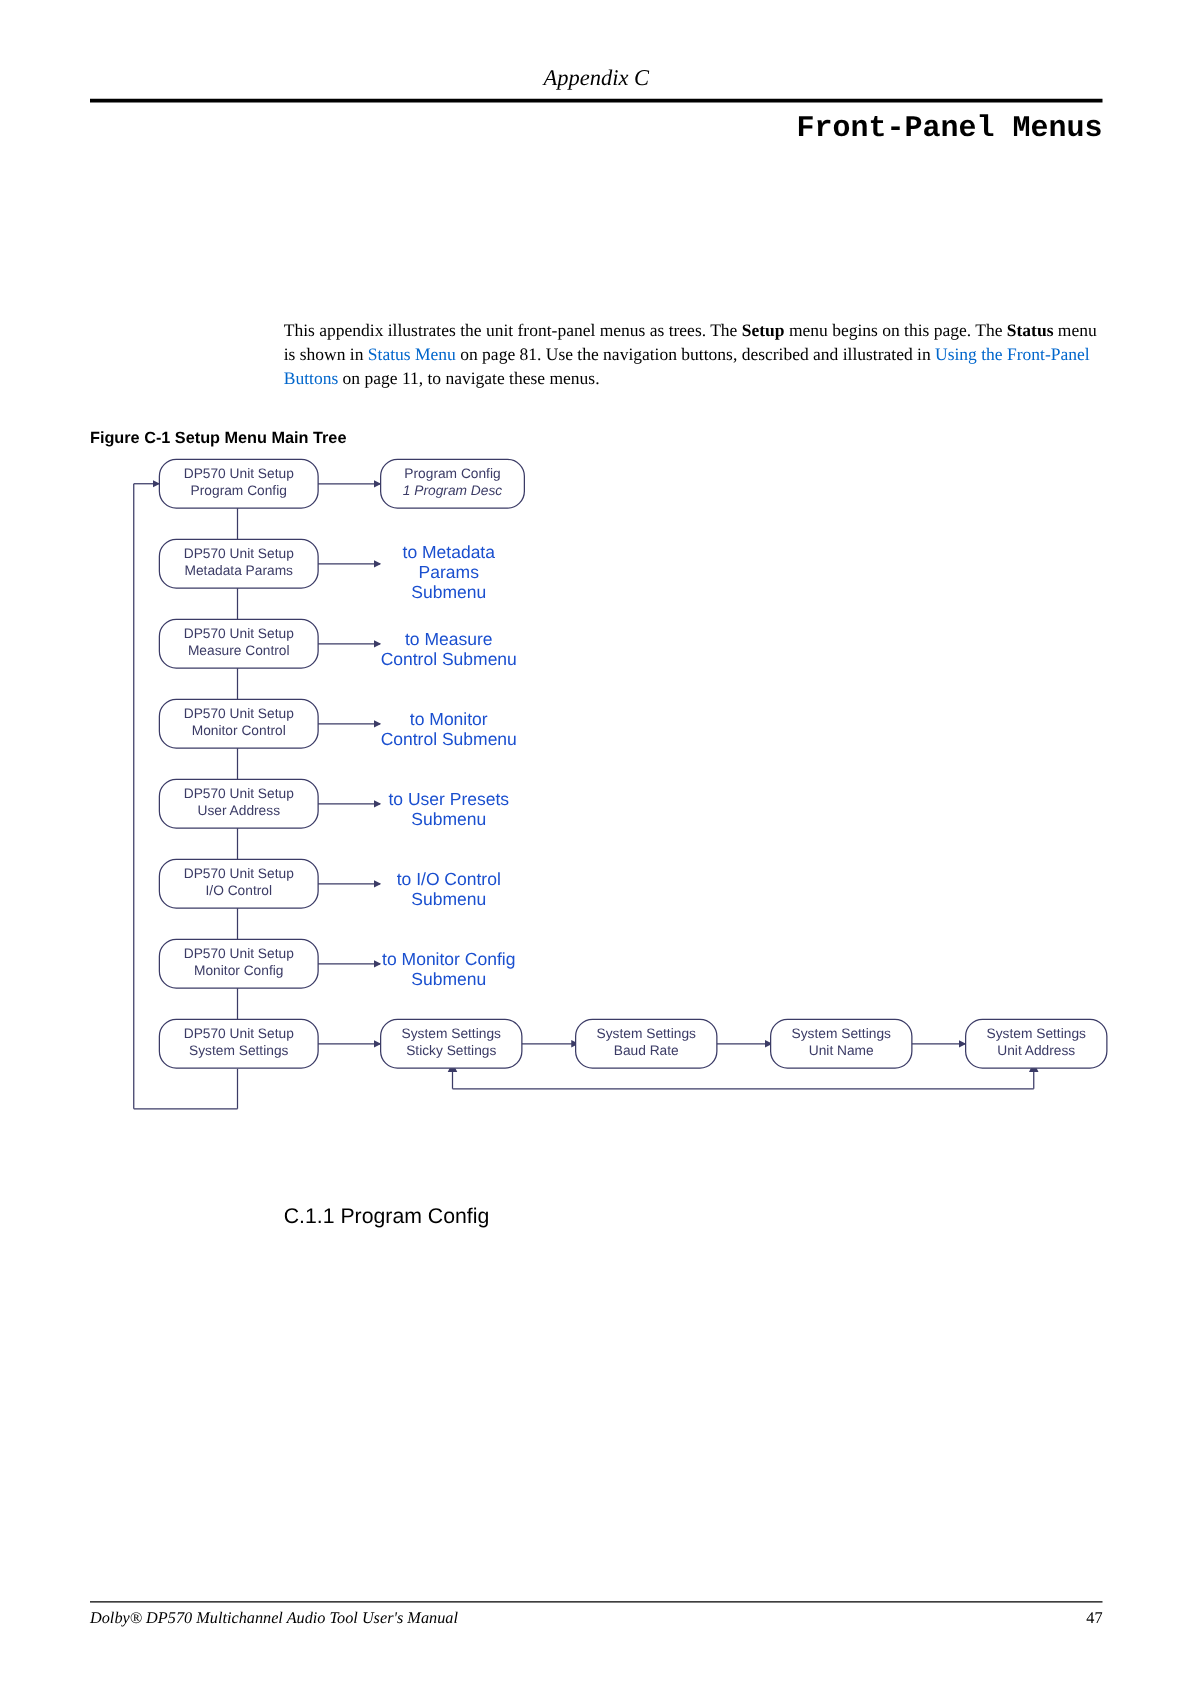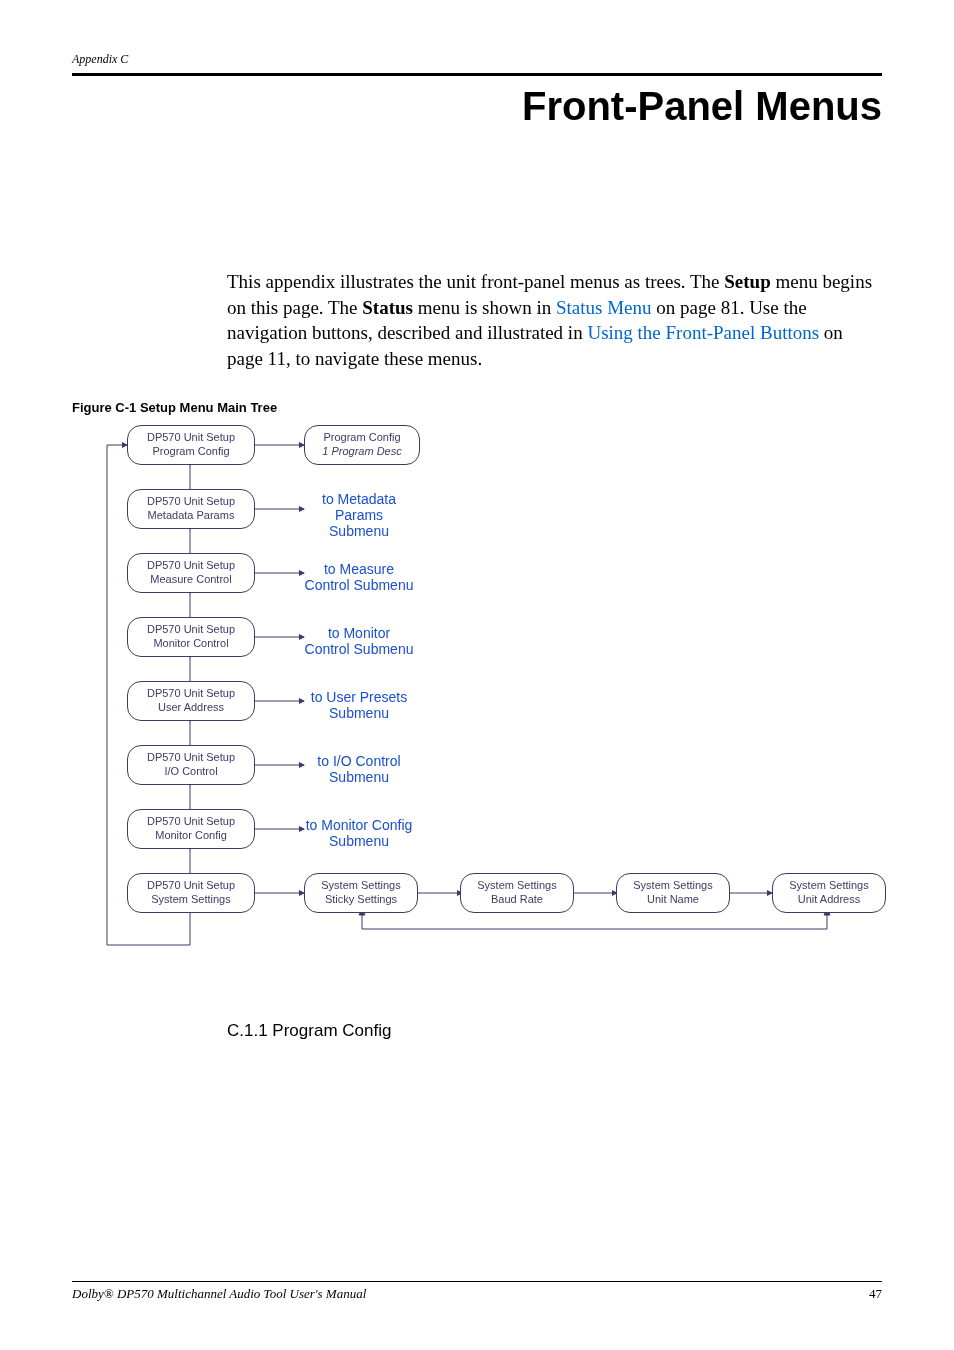--- a/index.html
+++ b/index.html
@@ -9,43 +9,43 @@
     background: #fff;
     font-family: Georgia, 'Times New Roman', serif;
     position: relative;
     color: #000;
   }
   .page {
     padding: 52px 72px 0 72px;
   }
   .header-line {
     font-style: italic;
-    font-size: 12px;
-    text-align: left;
+    font-size: 18px;
+    text-align: center;
     margin-bottom: 6px;
   }
   .rule-thick {
     border: none;
     border-top: 3px solid #000;
     margin-bottom: 8px;
   }
   .rule-thin {
     border: none;
     border-top: 1px solid #000;
   }
   .chapter-title {
-    font-family: Liberation Sans, sans-serif;
+    font-family: Liberation Mono, monospace;
     font-weight: 700;
-    font-size: 40px;
+    font-size: 24px;
     text-align: right;
     margin-bottom: 140px;
   }
   .body-text {
     margin-left: 155px;
-    font-size: 19px;
+    font-size: 14px;
     line-height: 1.35;
     margin-bottom: 28px;
   }
   .body-text .link { color: #0066cc; }
   .section-heading {
     font-family: 'Segoe UI', 'Helvetica Neue', Arial, sans-serif;
     font-weight: 700;
     font-size: 22px;
     margin-bottom: 10px;
   }

